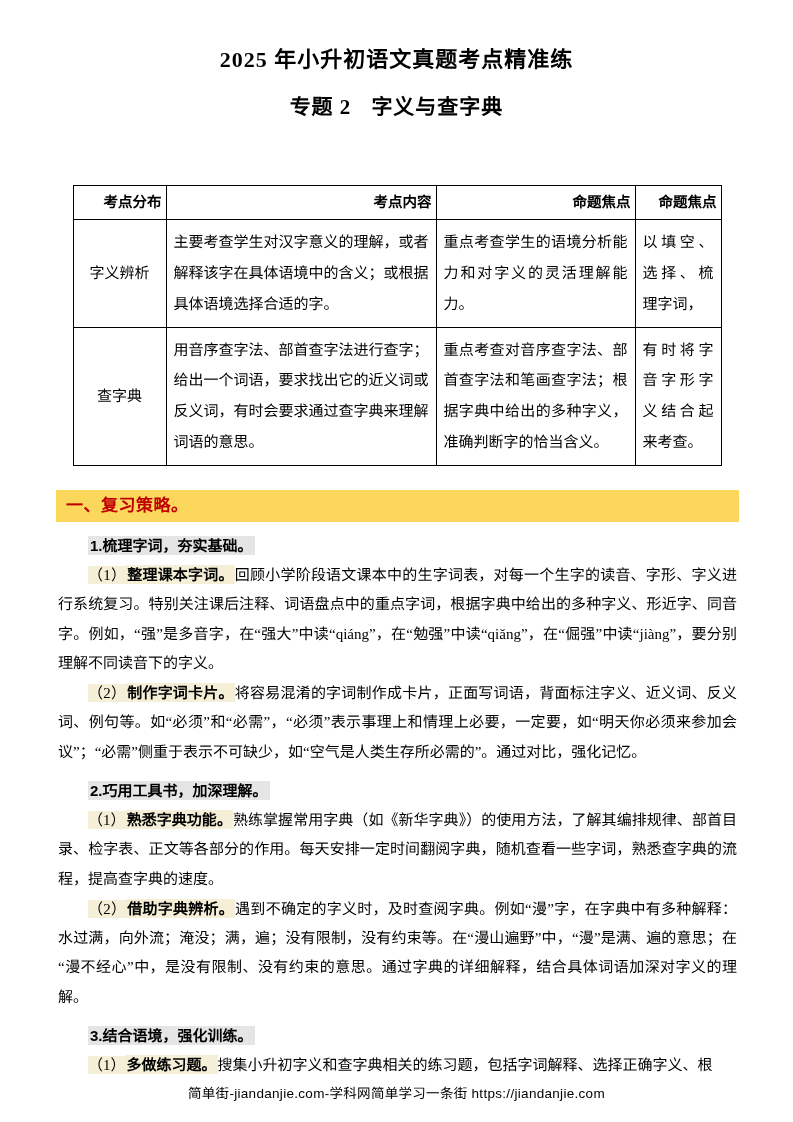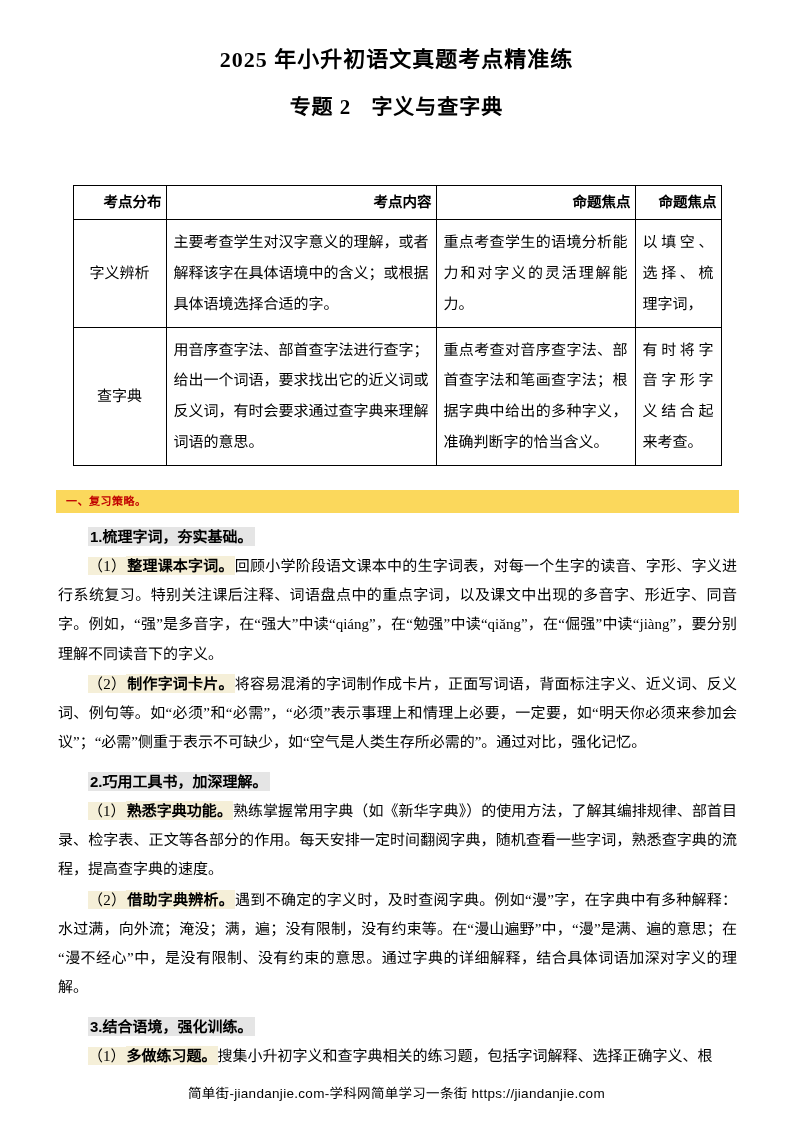--- a/index.html
+++ b/index.html
@@ -87,21 +87,21 @@
 
   
   .content {
     padding: 0 56px 0 58px;
     margin-top: 24px;
   }
   .band {
     background: #FBD85C;
     color: #C00000;
     font-weight: bold;
-    font-size: 11px;
+    font-size: 17px;
     line-height: 1.55;
     padding: 3px 0 3px 10px;
     margin: 0 -2px 0 -2px;
     font-family: "Liberation Sans", "DejaVu Sans", sans-serif;
     letter-spacing: 0.5px;
   }
   .sub-head {
     font-weight: bold;
     font-size: 15px;
     margin: 9px 0 0 0;
@@ -188,21 +188,21 @@
       </tbody>
     </table>
   </div>
 
   <div class="content">
 
     <div class="band">一、复习策略。</div>
 
     <div class="sub-head"><span class="hl">1.梳理字词，夯实基础。</span></div>
 
-    <p class="para"><span class="num">（1）</span><span class="lead">整理课本字词。</span><span>回顾小学阶段语文课本中的生字词表，对每一个生字的读音、字形、字义进行系统复习。特别关注课后注释、词语盘点中的重点字词，以及课文中出现的多音字、形近字、同音字。例如，“强”是多音字，在“强大”中读“qiáng”，在“勉强”中读“qiǎng”，在“倔强”中读“jiàng”，要分别理解不同读音下的字义。</span></p>
+    <p class="para"><span class="num">（1）</span><span class="lead">整理课本字词。</span><span>回顾小学阶段语文课本中的生字词表，对每一个生字的读音、字形、字义进行系统复习。特别关注课后注释、词语盘点中的重点字词，根据字典中给出的多种字义、形近字、同音字。例如，“强”是多音字，在“强大”中读“qiáng”，在“勉强”中读“qiǎng”，在“倔强”中读“jiàng”，要分别理解不同读音下的字义。</span></p>
 
     <p class="para"><span class="num">（2）</span><span class="lead">制作字词卡片。</span><span>将容易混淆的字词制作成卡片，正面写词语，背面标注字义、近义词、反义词、例句等。如“必须”和“必需”，“必须”表示事理上和情理上必要，一定要，如“明天你必须来参加会议”；“必需”侧重于表示不可缺少，如“空气是人类生存所必需的”。通过对比，强化记忆。</span></p>
 
     <div class="sub-head"><span class="hl">2.巧用工具书，加深理解。</span></div>
 
     <p class="para"><span class="num">（1）</span><span class="lead">熟悉字典功能。</span><span>熟练掌握常用字典（如《新华字典》）的使用方法，了解其编排规律、部首目录、检字表、正文等各部分的作用。每天安排一定时间翻阅字典，随机查看一些字词，熟悉查字典的流程，提高查字典的速度。</span></p>
 
     <p class="para"><span class="num">（2）</span><span class="lead">借助字典辨析。</span><span>遇到不确定的字义时，及时查阅字典。例如“漫”字，在字典中有多种解释：水过满，向外流；淹没；满，遍；没有限制，没有约束等。在“漫山遍野”中，“漫”是满、遍的意思；在“漫不经心”中，是没有限制、没有约束的意思。通过字典的详细解释，结合具体词语加深对字义的理解。</span></p>
 
     <div class="sub-head"><span class="hl">3.结合语境，强化训练。</span></div>

